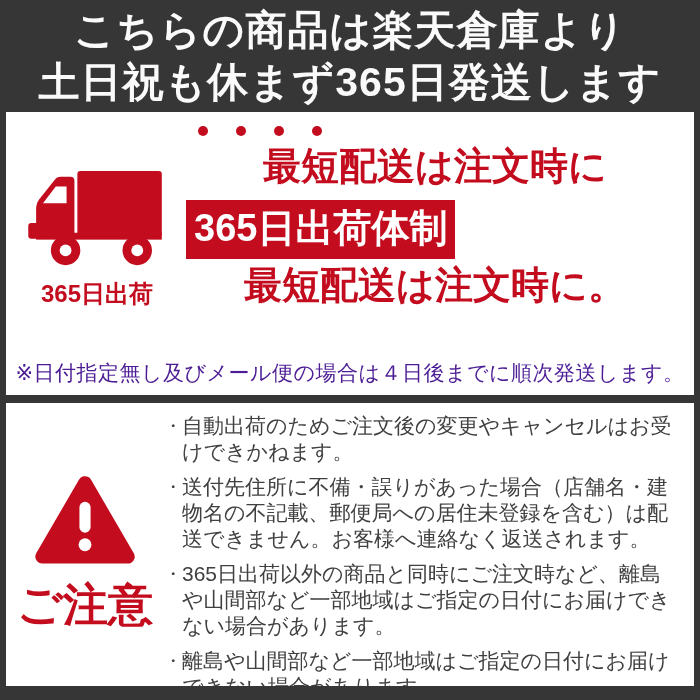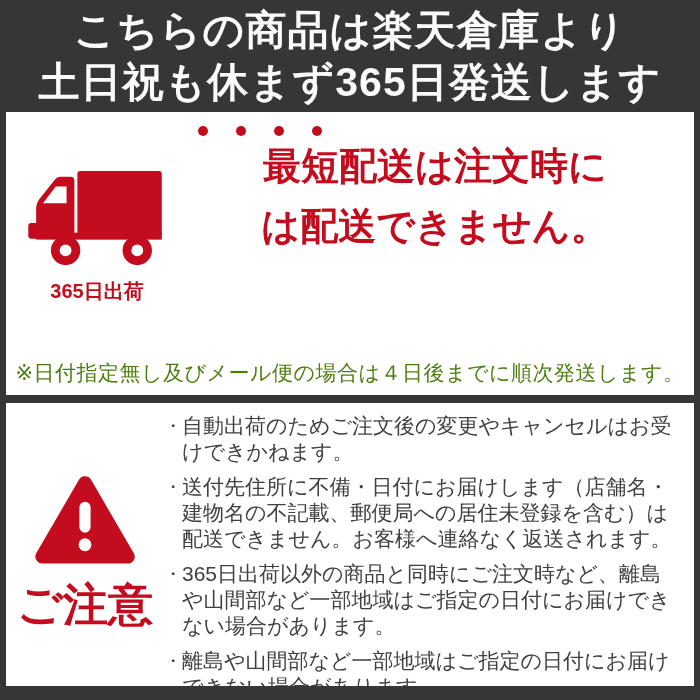--- a/index.html
+++ b/index.html
@@ -53,21 +53,21 @@
   }
   .mid-left{
     flex:0 0 162px;
     display:flex;
     flex-direction:column;
     align-items:center;
   }
   .truck{margin-top:46px;width:138px;height:108px;}
   .truck-label{
     color:var(--red);
-    font-size:20px;
+    font-size:24px;
     font-weight:bold;
     margin-top:4px;
     white-space:nowrap;
   }
   .mid-right{
     flex:1 1 auto;
     padding-left:8px;
     text-align:center;
   }
   .dots{
@@ -100,21 +100,21 @@
     font-weight:bold;
     padding:3px 8px 5px 8px;
     margin-right:10px;
     white-space:nowrap;
   }
   .note{
     position:absolute;
     left:0;right:0;
     bottom:8px;
     text-align:center;
-    color:#4d7c0f;
+    color:#4c1d95;
     font-size:21px;
     letter-spacing:0.5px;
     white-space:nowrap;
   }
 
   
   .caution-row{
     display:flex;
     height:100%;
     box-sizing:border-box;
@@ -179,22 +179,23 @@
       </div>
       <div class="mid-right">
         <div class="dots">
             <i></i>
             <i></i>
             <i></i>
             <i></i>
           </div>
         <div class="rline">最短配送は注文時に</div>
         <div class="hl-row">
-        </div>
-        <div class="rline">は配送できません。</div>
+          <span class="hl-box">365日出荷体制</span>
+        </div>
+        <div class="rline">最短配送は注文時に。</div>
       </div>
     </div>
     <div class="note">※日付指定無し及びメール便の場合は４日後までに順次発送します。</div>
   </div>
 
   <div class="sep"></div>
 
   <div class="panel bottom">
     <div class="caution-row">
       <div class="caution-left">
@@ -205,21 +206,21 @@
         </svg>
         <div class="caution-label">ご注意</div>
       </div>
       <div class="caution-list">
         <div class="citem">
           <span class="marker">・</span>
           <span class="ctext">自動出荷のためご注文後の変更やキャンセルはお受けできかねます。</span>
         </div>
         <div class="citem">
           <span class="marker">・</span>
-          <span class="ctext">送付先住所に不備・日付にお届けします（店舗名・建物名の不記載、郵便局への居住未登録を含む）は配送できません。お客様へ連絡なく返送されます。</span>
+          <span class="ctext">送付先住所に不備・誤りがあった場合（店舗名・建物名の不記載、郵便局への居住未登録を含む）は配送できません。お客様へ連絡なく返送されます。</span>
         </div>
         <div class="citem">
           <span class="marker">・</span>
           <span class="ctext">365日出荷以外の商品と同時にご注文時など、離島や山間部など一部地域はご指定の日付にお届けできない場合があります。</span>
         </div>
         <div class="citem">
           <span class="marker">・</span>
           <span class="ctext">離島や山間部など一部地域はご指定の日付にお届けできない場合があります。</span>
         </div>
       </div>

